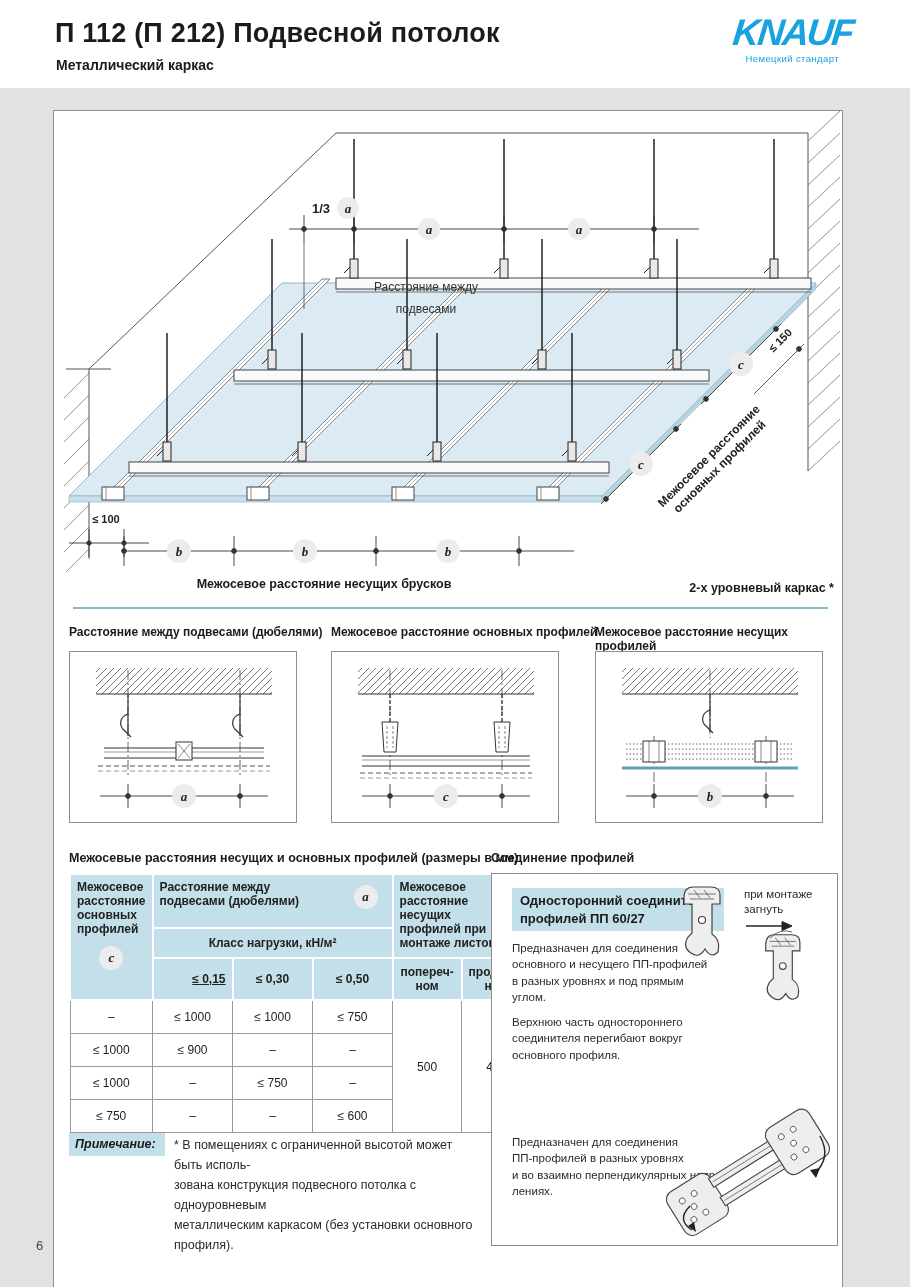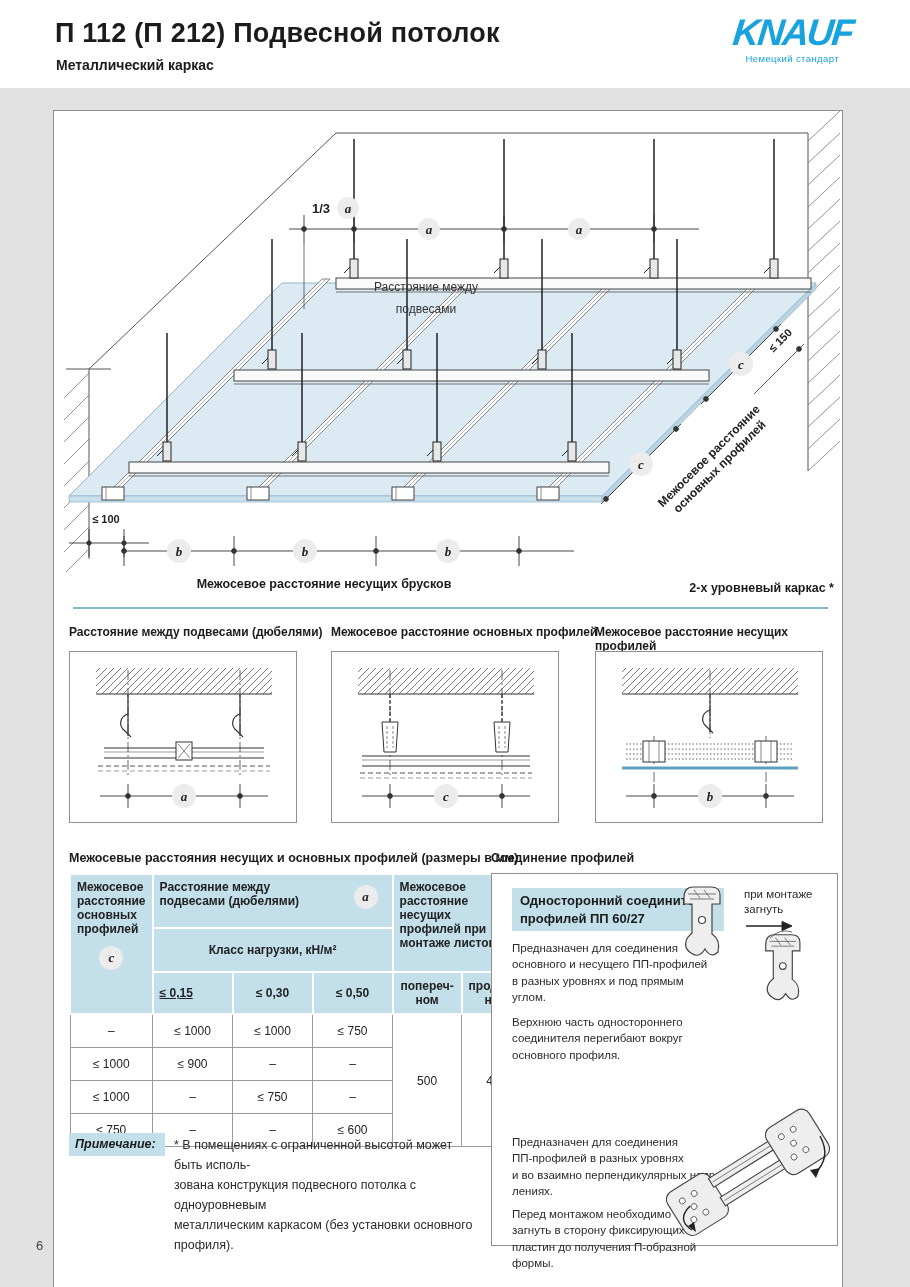--- a/index.html
+++ b/index.html
@@ -418,24 +418,24 @@
             </div>
       </th>
       <th colspan="2" rowspan="2">
         <span style="display:inline-block;width:102px;">Межосевое расстояние несущих профилей при монтаже листов:</span>
         <div class="circ circ-inline" style="right:6px;bottom:10px;">
               <span>b</span>
             </div>
       </th>
     </tr>
     <tr>
-      <th colspan="3" class="cent" style="text-align:center;vertical-align:middle;height:22px;padding:10px;">Класс нагрузки, кН/м²</th>
+      <th colspan="3" class="cent" style="text-align:center;vertical-align:middle;height:22px;padding:3px;">Класс нагрузки, кН/м²</th>
     </tr>
     <tr>
-      <th class="col-load cent" style="text-align:left;vertical-align:middle;height:30px;text-decoration:underline;">≤ 0,15</th>
+      <th class="col-load cent" style="text-align:right;vertical-align:middle;height:30px;text-decoration:underline;">≤ 0,15</th>
       <th class="col-load cent" style="text-align:center;vertical-align:middle;">≤ 0,30</th>
       <th class="col-load cent" style="text-align:center;vertical-align:middle;">≤ 0,50</th>
       <th class="col-b cent pre" style="text-align:center;vertical-align:middle;margin-top:36px;">попереч-
 ном</th>
       <th class="col-b cent pre" style="text-align:center;vertical-align:middle;">продоль-
 ном</th>
     </tr>
     <tr>
       <td>–</td>
       <td>≤ 1000</td>
@@ -497,24 +497,20 @@
         <path d="M16,8 l6,8 M26,8 l6,8" stroke-width="0.7" fill="none"></path>
       </g>
       <use href="#bracket-shape" transform="translate(82,48) scale(0.95)"></use>
       <path d="M92,56 q10,-10 22,-6" stroke="#444" fill="none" stroke-width="0.8"></path>
     </svg>
 
     <div class="conn-p pre" style="top:260px;width:260px;">Предназначен для соединения
 ПП-профилей в разных уровнях
 и во взаимно перпендикулярных направ-
 лениях.</div>
-    <div class="conn-p pre" style="top:332px;width:220px;">Перед монтажом необходимо
-загнуть в сторону фиксирующих
-пластин до получения П-образной
-формы.</div>
 
     <svg style="position:absolute;left:168px;top:226px;" width="176" height="144" viewBox="0 0 176 144">
       <g transform="translate(88,74) rotate(-32)" fill="#eeeeee" stroke="#444" stroke-width="1.1">
         <rect x="-84" y="-26" width="50" height="50" rx="9"></rect>
         <rect x="-36" y="-17" width="72" height="10"></rect>
         <rect x="-36" y="5" width="72" height="10"></rect>
         <rect x="34" y="-28" width="50" height="54" rx="9"></rect>
         <g fill="#ffffff" stroke-width="0.8">
           <circle cx="-70" cy="-12" r="3"></circle>
             <circle cx="-56" cy="-12" r="3"></circle>

